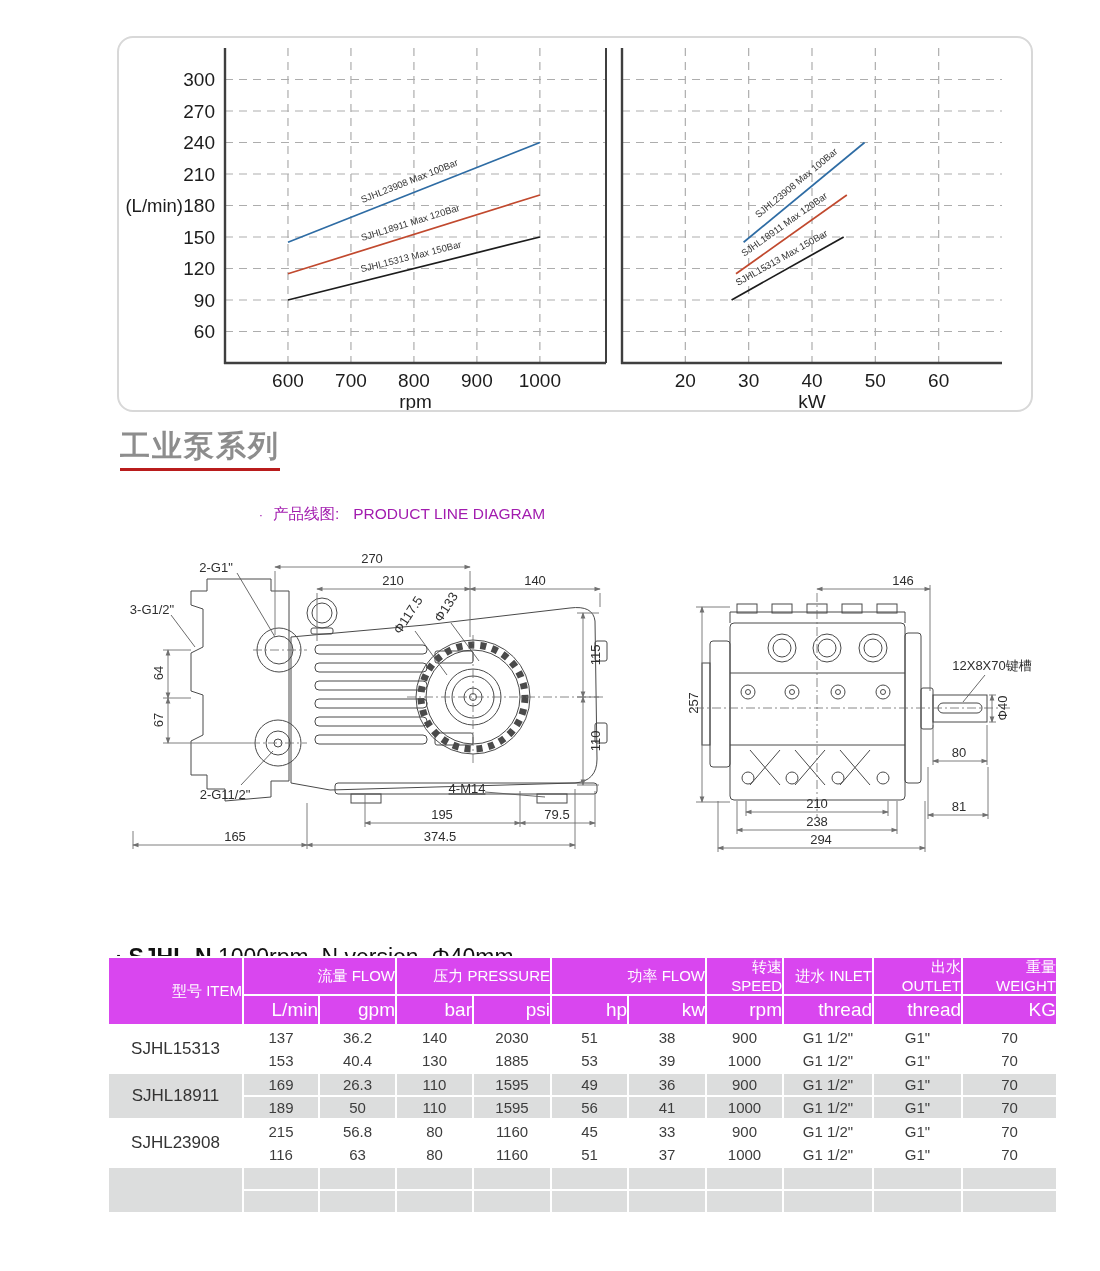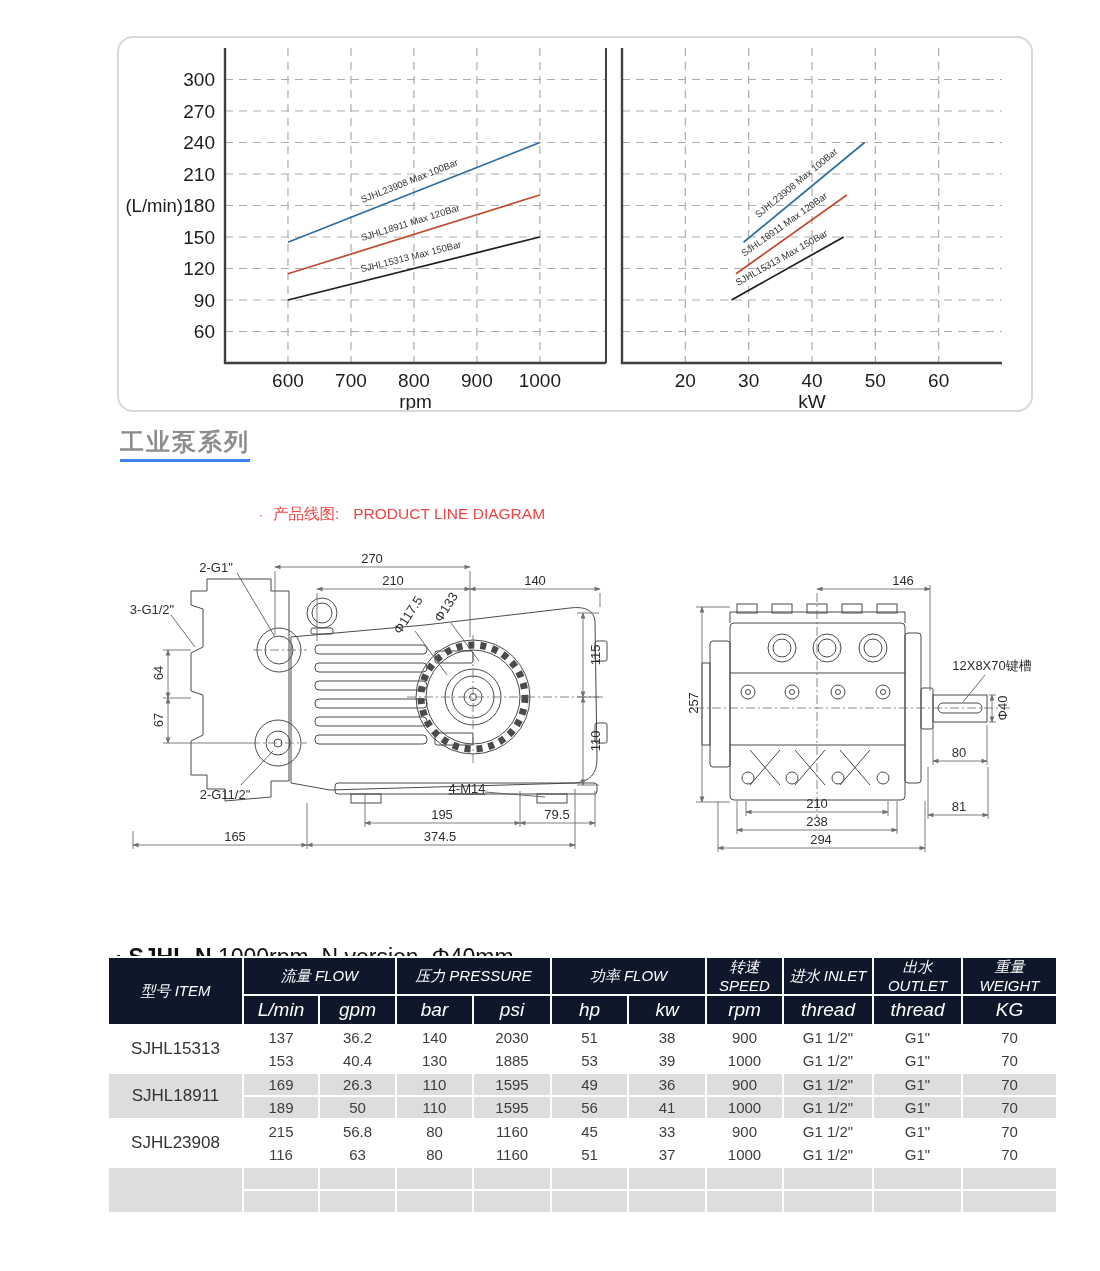--- a/index.html
+++ b/index.html
@@ -6,45 +6,45 @@
   body{
     width:1100px;height:1271px;position:relative;background:#ffffff;
     font-family:"Liberation Sans","DejaVu Sans",sans-serif;color:#222;overflow:hidden;
   }
   .abs{position:absolute;}
   
   #chart-panel{left:117px;top:36px;width:912px;height:372px;border:2px solid #d8d8d8;border-radius:16px;background:#fff;}
   #chart-left{left:125px;top:40px;}
   #chart-right{left:618px;top:40px;}
   
-  #section-title{left:120px;top:426px;font-size:24px;font-weight:bold;color:#8d8d8d;
-    border-bottom:3px solid #3b82f6;padding-bottom:1px;letter-spacing:2px;}
-  
-  #diagram-caption{left:250px;top:486px;font-size:15.5px;color:#ef4444;white-space:pre;}
+  #section-title{left:120px;top:426px;font-size:30px;font-weight:bold;color:#8d8d8d;
+    border-bottom:3px solid #b91c1c;padding-bottom:1px;letter-spacing:2px;}
+  
+  #diagram-caption{left:250px;top:486px;font-size:15.5px;color:#a21caf;white-space:pre;}
   #diagram-caption .bullet{font-size:13px;margin-right:10px;}
   #diagram-caption .zh{margin-right:14px;}
   
   #drawing-left{left:125px;top:545px;width:500px;height:312px;}
   #drawing-right{left:680px;top:545px;width:400px;height:312px;}
   .drawing svg{position:absolute;left:0;top:0;}
   .art *{stroke:#4a4a4a;fill:none;stroke-width:1;}
   .art .boltring{stroke-width:7;stroke-dasharray:6 6;}
   .art .cl{stroke-dasharray:9 3 2 3;stroke-width:0.8;stroke:#6a6a6a;}
   .dim *{stroke:#707070;fill:none;stroke-width:0.9;}
   .dim .ldr{stroke:#5a5a5a;}
   .dim-label{position:absolute;font-size:13px;color:#2e2e2e;white-space:pre;transform:translate(-50%,-50%);}
   
   #table-title{left:103px;top:917px;font-size:23px;color:#111;white-space:pre;}
   #table-title .bullet{font-weight:bold;font-size:20px;vertical-align:2px;margin-right:6px;}
   #table-title .model{font-weight:bold;}
   
   #table-wrap{left:107px;top:956px;width:949px;}
   #spec-table{border-collapse:collapse;table-layout:fixed;width:949px;}
-  #spec-table th{background:#0f172a;color:#ffffff;font-weight:normal;font-size:15px;
-    border:2px solid #ffffff;height:28px;text-align:center;padding:0;font-style:italic;}
+  #spec-table th{background:#d946ef;color:#ffffff;font-weight:normal;font-size:15px;
+    border:2px solid #ffffff;height:28px;text-align:right;padding:0;}
   #spec-table .sub-th{font-size:19px;}
   #spec-table td{font-size:15px;color:#3d3d3d;text-align:center;padding:0;height:21px;
     border:2px solid #ffffff;background:#ffffff;}
   #spec-table tr.shade td{background:#dcdddd;}
   #spec-table tr.group-first td{border-top:3px solid #ffffff;}
   #spec-table td.item-cell{font-size:17px;color:#333;}
   text{font-family:"Liberation Sans","DejaVu Sans",sans-serif;}
 </style>
 </head>
 <body>

